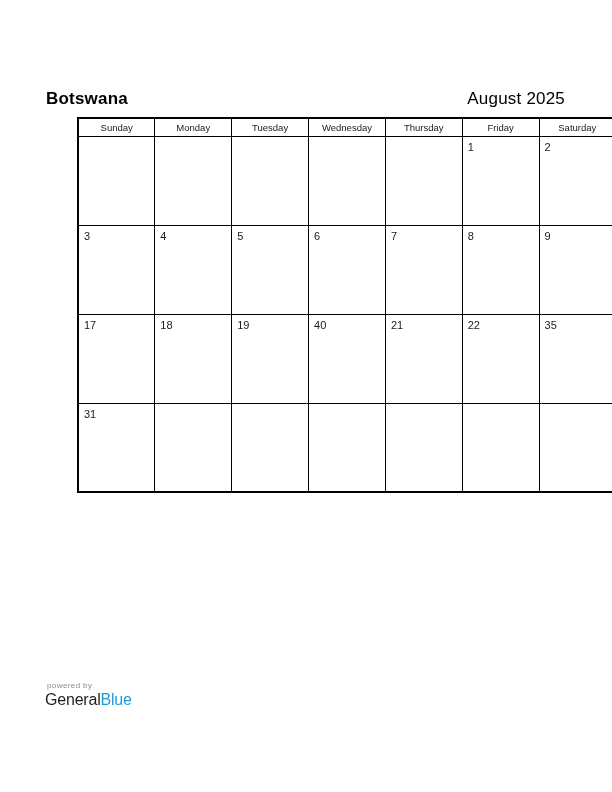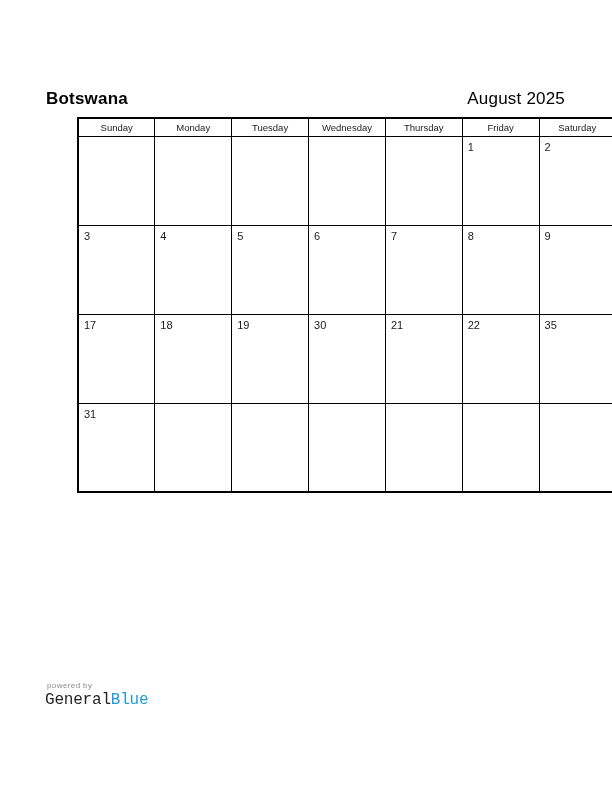--- a/index.html
+++ b/index.html
@@ -80,21 +80,20 @@
   .powered-by {
     font-size: 8px;
     color: #8c8c8c;
     letter-spacing: 0.4px;
     margin-left: 2px;
   }
   .brand {
     font-size: 16px;
     margin-top: 1px;
     letter-spacing: -0.2px;
-    font-family: Liberation Mono, monospace;
   }
   .brand .general { color: #1f1f1f; }
   .brand .blue { color: #1e9bd7; }
 </style>
 </head>
 <body>
 
 <div class="page">
 
   <div class="header">
@@ -130,21 +129,21 @@
           <td><span class="daynum">5</span></td>
           <td><span class="daynum">6</span></td>
           <td><span class="daynum">7</span></td>
           <td><span class="daynum">8</span></td>
           <td><span class="daynum">9</span></td>
         </tr>
         <tr>
           <td><span class="daynum">17</span></td>
           <td><span class="daynum">18</span></td>
           <td><span class="daynum">19</span></td>
-          <td><span class="daynum">30</span></td>
+          <td><span class="daynum">40</span></td>
           <td><span class="daynum">21</span></td>
           <td><span class="daynum">22</span></td>
           <td><span class="daynum">35</span></td>
         </tr>
         <tr>
           <td><span class="daynum">31</span></td>
           <td></td>
           <td></td>
           <td></td>
           <td></td>

